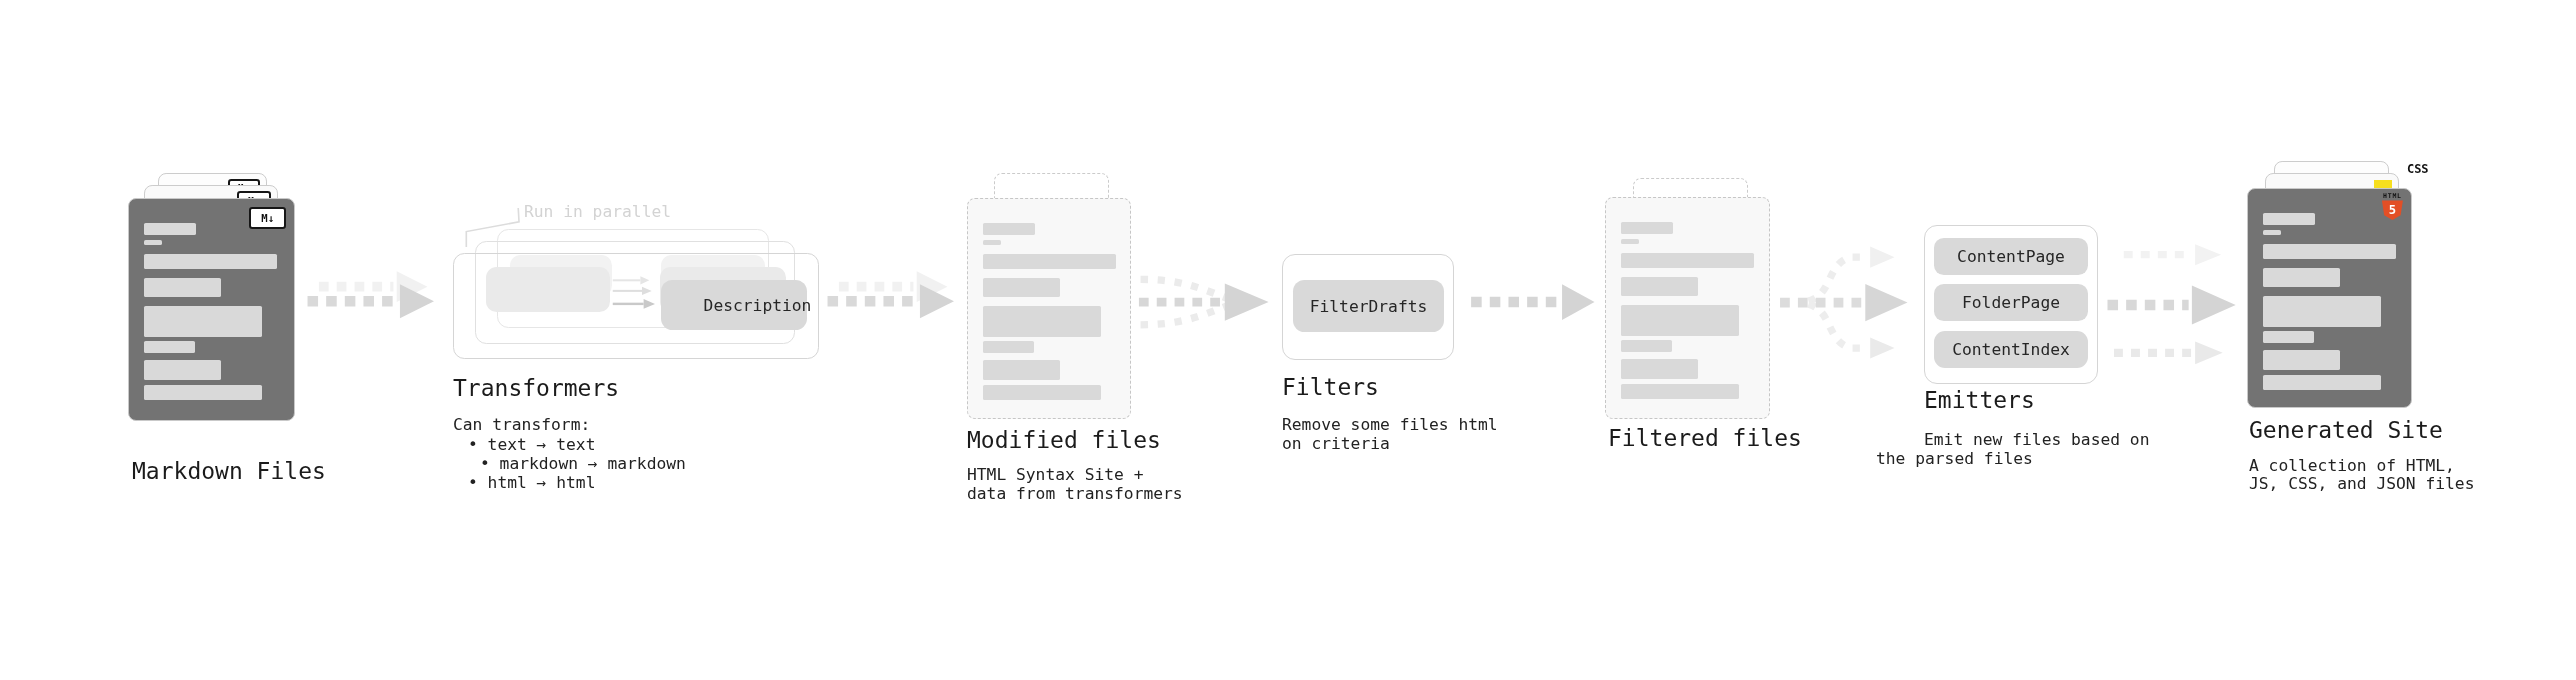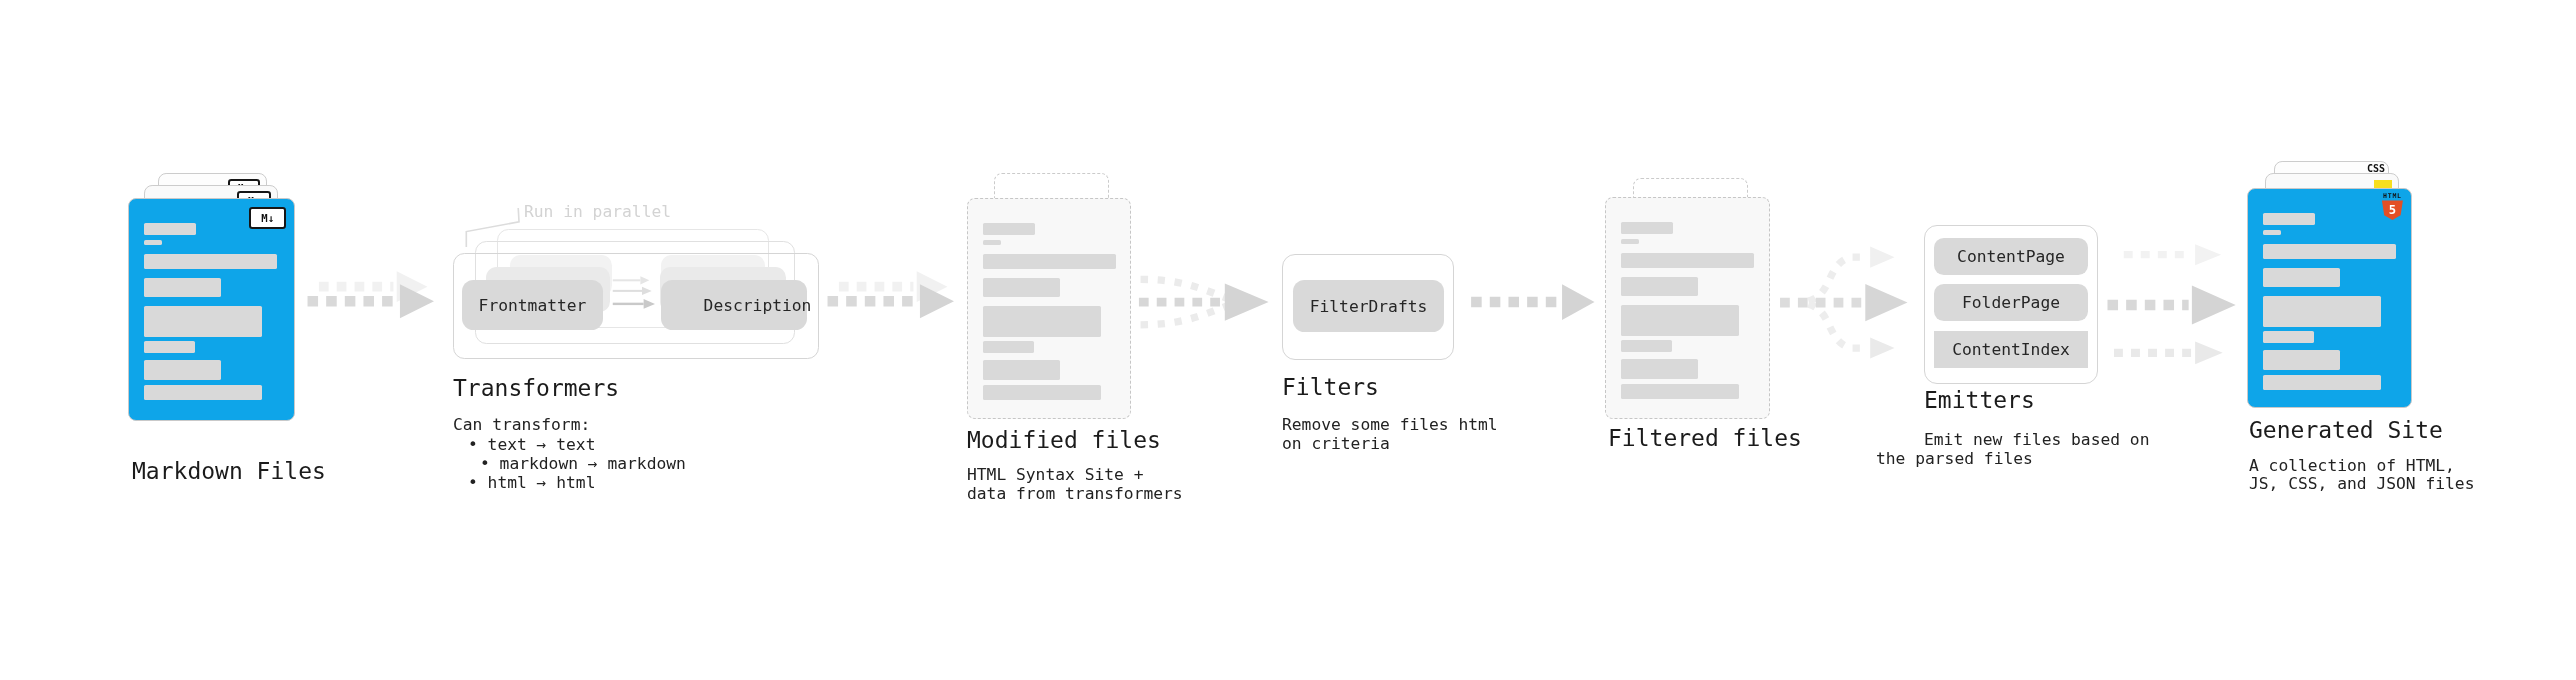--- a/index.html
+++ b/index.html
@@ -1,20 +1,20 @@
 <!DOCTYPE html>
 <html style="font-size:13px"><head>
 <meta charset="utf-8">
 <style>
   html,body{margin:0;padding:0;background:#ffffff;}
   .canvas{position:relative;width:2576px;height:681px;background:#ffffff;overflow:hidden;
           font-family:"DejaVu Sans Mono","Liberation Mono",monospace;color:#1c1c1c;}
   .stack{position:absolute;}
   .file-card{position:absolute;border-radius:8.1px;box-sizing:border-box;}
-  .card-solid{background:#0ea5e9;border:1.6px solid #c9c9c9;}
+  .card-solid{background:#737373;border:1.6px solid #c9c9c9;}
   .card-solid-back{background:#fdfdfd;border:1.6px solid #cccccc;}
   .card-dashed{background:#f8f8f8;border:1.6px dashed #c6c6c6;}
   .card-dashed-back{background:transparent;border:1.6px dashed #cbcbcb;}
   .sk-wrap{position:absolute;left:14.6px;top:24.4px;right:13px;}
   .sk-bar{background:#d9d9d9;border-radius:1.6px;}
   .md-badge{position:absolute;background:#ffffff;border:2.4px solid #161616;border-radius:3.3px;
             display:flex;align-items:center;justify-content:center;font-weight:bold;color:#111;}
   .heading{position:absolute;font-size:23px;line-height:24.4px;white-space:pre;color:#1b1b1b;}
   .body-text{position:absolute;font-size:16.3px;line-height:18.7px;white-space:pre;color:#222;}
   .pill{position:absolute;background:#d9d9d9;border-radius:11.4px;display:flex;align-items:center;
@@ -22,21 +22,21 @@
   .ghost{position:absolute;border-radius:10.6px;}
   .obox{position:absolute;border-radius:11.4px;box-sizing:border-box;background:transparent;}
   .panel{position:absolute;border-radius:13px;background:#ffffff;border:1.6px solid #d5d5d5;box-sizing:border-box;}
   .note{position:absolute;font-size:16.3px;color:#d3d3d3;white-space:pre;}
   .h5-badge{position:absolute;width:21px;text-align:center;}
   .h5-label{font-size:6.5px;font-weight:bold;letter-spacing:0.8px;line-height:7.3px;color:#111;}
   .h5-shield{width:21px;height:19.5px;background:#e34f26;color:#fff;font-size:12.2px;font-weight:bold;
              display:flex;align-items:center;justify-content:center;
              clip-path:polygon(0 0,100% 0,89% 76%,50% 100%,11% 76%);}
   .css-badge{position:absolute;text-align:center;width:14.6px;}
-  .css-badge .txt{font-size:10px;font-weight:bold;line-height:6.5px;color:#111;}
+  .css-badge .txt{font-size:12px;font-weight:bold;line-height:6.5px;color:#111;margin-left:40px;}
   .css-badge .bar{width:13px;height:3.3px;background:#2962ff;margin:0.8px auto 0;}
   .js-badge{position:absolute;width:18px;height:9.8px;background:#f7df1e;}
   svg{position:absolute;overflow:visible;}
 </style>
 </head>
 <body>
 
 <div class="canvas">
 
   <div class="stack" style="left:128px;top:170px;width:167px;height:260px;">
@@ -87,21 +87,20 @@
 
   <svg style="left:611px;top:273px;" width="49" height="39" viewBox="0 0 60 48">
     <line x1="2" y1="9" x2="36" y2="9" stroke="#e5e5e5" stroke-width="2.5"></line>
       <polygon points="36,4 36,14 47,9" fill="#e5e5e5"></polygon>
     <line x1="2" y1="22" x2="38" y2="22" stroke="#dedede" stroke-width="2.5"></line>
       <polygon points="38,17 38,27 50,22" fill="#dedede"></polygon>
     <line x1="2" y1="38" x2="40" y2="38" stroke="#c9c9c9" stroke-width="3"></line>
       <polygon points="40,32 40,44 54,38" fill="#c9c9c9"></polygon>
   </svg>
 
-  <div class="pill" style="left:462px;top:280px;width:141px;height:50px;">Frontmatter</div>
   <div class="pill" style="left:661px;top:280px;width:146px;height:50px;padding-left:47px;">Description</div>
 
   <div class="heading" style="left:453px;top:376px;">Transformers</div>
   <div class="body-text" style="left:453px;top:416px;">Can transform:</div>
   <div class="body-text" style="left:468px;top:436px;">• text → text</div>
   <div class="body-text" style="left:480px;top:455px;">• markdown → markdown</div>
   <div class="body-text" style="left:468px;top:474px;">• html → html</div>
 
   <svg style="left:821px;top:264px;" width="146" height="77" viewBox="0 0 180 95">
     <g fill="none">
@@ -175,21 +174,21 @@
       <polygon points="116,13 116,39 146,26" fill="#f0f0f0"></polygon>
       <polygon points="116,125 116,151 146,138" fill="#eaeaea"></polygon>
       <line x1="5" y1="82" x2="105" y2="82" stroke="#dcdcdc" stroke-width="12" stroke-dasharray="12 10"></line>
       <polygon points="110,59 110,105 162,82" fill="#d6d6d6"></polygon>
     </g>
   </svg>
 
   <div class="panel" style="left:1924px;top:225px;width:174px;height:159px;"></div>
   <div class="pill" style="left:1934px;top:238px;width:154px;height:37px;border-radius:9.8px;">ContentPage</div>
   <div class="pill" style="left:1934px;top:284px;width:154px;height:37px;border-radius:9.8px;">FolderPage</div>
-  <div class="pill" style="left:1934px;top:331px;width:154px;height:37px;border-radius:0;">ContentIndex</div>
+  <div class="pill" style="left:1934px;top:331px;width:154px;height:37px;border-radius:11px;">ContentIndex</div>
   <div class="heading" style="left:1924px;top:388px;">Emitters</div>
   <div class="body-text" style="left:1924px;top:431px;">Emit new files based on</div>
   <div class="body-text" style="left:1876px;top:450px;">the parsed files</div>
 
   <svg style="left:2101px;top:240px;" width="142" height="130" viewBox="0 0 175 160">
     <g fill="none">
       <line x1="28" y1="18" x2="112" y2="18" stroke="#f2f2f2" stroke-width="9" stroke-dasharray="11 10"></line>
       <polygon points="116,5 116,31 148,18" fill="#f2f2f2"></polygon>
       <line x1="8" y1="80" x2="108" y2="80" stroke="#d8d8d8" stroke-width="13" stroke-dasharray="13 10"></line>
       <polygon points="112,56 112,104 166,80" fill="#d4d4d4"></polygon>

